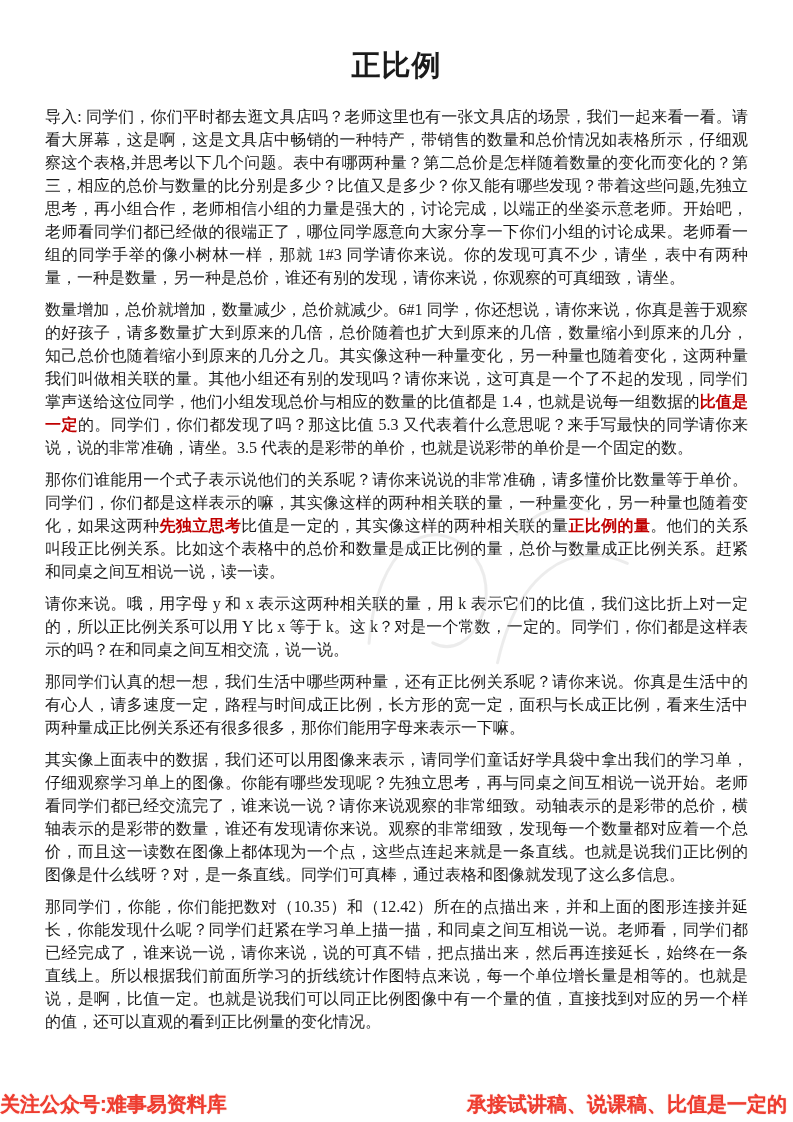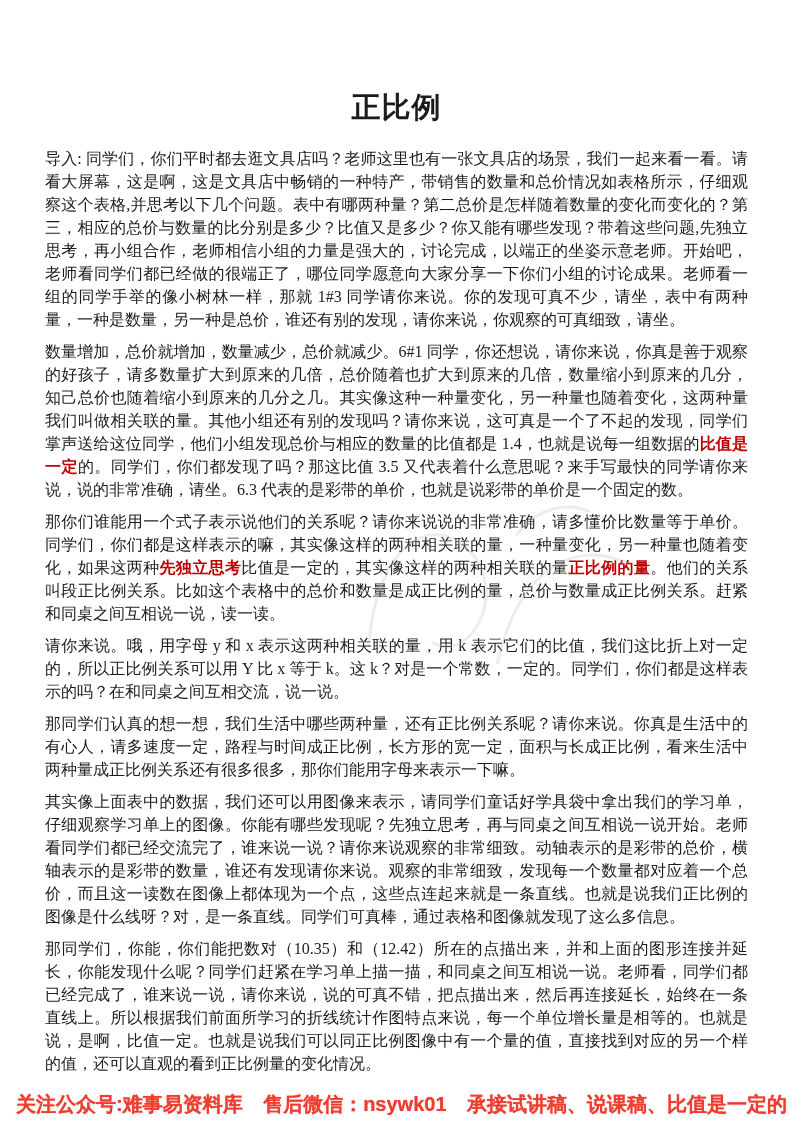--- a/index.html
+++ b/index.html
@@ -16,21 +16,21 @@
     font-family:"Liberation Serif","DejaVu Serif",serif;
   }
   .page{
     position:relative;
     width:793px;height:1122px;
     color:var(--text);
     box-sizing:border-box;
   }
   .title{
     margin:0;
-    padding-top:88px;
+    padding-top:46px;
     text-align:center;
     font-size:29px;
     line-height:38px;
     font-weight:bold;
     letter-spacing:1px;
   }
   .body-text{
     margin:21px 45px 0 45px;
     font-family:Liberation Serif, serif;
   }
@@ -52,21 +52,21 @@
     width:340px;height:280px;
     opacity:.26;
     pointer-events:none;
   }
   .footer-banner{
     position:absolute;
     left:0;right:0;bottom:2px;
     display:flex;
     justify-content:space-between;
     align-items:baseline;
-    padding:0 6px 3px 16px;
+    padding:0 6px 3px 0;
     font-family:"Liberation Sans","DejaVu Sans",sans-serif;
     font-weight:bold;
     font-size:20px;
     line-height:26px;
     color:var(--banner);
     white-space:nowrap;
     text-shadow:0 0 1px rgba(238,61,48,.75);
   }
 </style>
 </head>
@@ -79,27 +79,26 @@
       <path d="M30,160 C60,70 120,45 150,95 C178,142 125,205 92,175"></path>
       <path d="M150,210 C190,130 250,105 300,145"></path>
       <path d="M200,90 C225,70 255,70 275,85"></path>
     </g>
   </svg>
 
   <h1 class="title">正比例</h1>
 
   <div class="body-text" id="para-host">
       <p class="para"><span>导入: 同学们，你们平时都去逛文具店吗？老师这里也有一张文具店的场景，我们一起来看一看。请看大屏幕，这是啊，这是文具店中畅销的一种特产，带销售的数量和总价情况如表格所示，仔细观察这个表格,并思考以下几个问题。表中有哪两种量？第二总价是怎样随着数量的变化而变化的？第三，相应的总价与数量的比分别是多少？比值又是多少？你又能有哪些发现？带着这些问题,先独立思考，再小组合作，老师相信小组的力量是强大的，讨论完成，以端正的坐姿示意老师。开始吧，老师看同学们都已经做的很端正了，哪位同学愿意向大家分享一下你们小组的讨论成果。老师看一组的同学手举的像小树林一样，那就 1#3 同学请你来说。你的发现可真不少，请坐，表中有两种量，一种是数量，另一种是总价，谁还有别的发现，请你来说，你观察的可真细致，请坐。</span></p>
-      <p class="para"><span>数量增加，总价就增加，数量减少，总价就减少。6#1 同学，你还想说，请你来说，你真是善于观察的好孩子，请多数量扩大到原来的几倍，总价随着也扩大到原来的几倍，数量缩小到原来的几分，知己总价也随着缩小到原来的几分之几。其实像这种一种量变化，另一种量也随着变化，这两种量我们叫做相关联的量。其他小组还有别的发现吗？请你来说，这可真是一个了不起的发现，同学们掌声送给这位同学，他们小组发现总价与相应的数量的比值都是 1.4，也就是说每一组数据的</span><span class="hl">比值是一定</span><span>的。同学们，你们都发现了吗？那这比值 3.5 又代表着什么意思呢？来手写最快的同学请你来说，说的非常准确，请坐。6.3 代表的是彩带的单价，也就是说彩带的单价是一个固定的数。</span></p>
+      <p class="para"><span>数量增加，总价就增加，数量减少，总价就减少。6#1 同学，你还想说，请你来说，你真是善于观察的好孩子，请多数量扩大到原来的几倍，总价随着也扩大到原来的几倍，数量缩小到原来的几分，知己总价也随着缩小到原来的几分之几。其实像这种一种量变化，另一种量也随着变化，这两种量我们叫做相关联的量。其他小组还有别的发现吗？请你来说，这可真是一个了不起的发现，同学们掌声送给这位同学，他们小组发现总价与相应的数量的比值都是 1.4，也就是说每一组数据的</span><span class="hl">比值是一定</span><span>的。同学们，你们都发现了吗？那这比值 5.3 又代表着什么意思呢？来手写最快的同学请你来说，说的非常准确，请坐。3.5 代表的是彩带的单价，也就是说彩带的单价是一个固定的数。</span></p>
       <p class="para"><span>那你们谁能用一个式子表示说他们的关系呢？请你来说说的非常准确，请多懂价比数量等于单价。同学们，你们都是这样表示的嘛，其实像这样的两种相关联的量，一种量变化，另一种量也随着变化，如果这两种</span><span class="hl">先独立思考</span><span>比值是一定的，其实像这样的两种相关联的量</span><span class="hl">正比例的量</span><span>。他们的关系叫段正比例关系。比如这个表格中的总价和数量是成正比例的量，总价与数量成正比例关系。赶紧和同桌之间互相说一说，读一读。</span></p>
       <p class="para"><span>请你来说。哦，用字母 y 和 x 表示这两种相关联的量，用 k 表示它们的比值，我们这比折上对一定的，所以正比例关系可以用 Y 比 x 等于 k。这 k？对是一个常数，一定的。同学们，你们都是这样表示的吗？在和同桌之间互相交流，说一说。</span></p>
       <p class="para"><span>那同学们认真的想一想，我们生活中哪些两种量，还有正比例关系呢？请你来说。你真是生活中的有心人，请多速度一定，路程与时间成正比例，长方形的宽一定，面积与长成正比例，看来生活中两种量成正比例关系还有很多很多，那你们能用字母来表示一下嘛。</span></p>
       <p class="para"><span>其实像上面表中的数据，我们还可以用图像来表示，请同学们童话好学具袋中拿出我们的学习单，仔细观察学习单上的图像。你能有哪些发现呢？先独立思考，再与同桌之间互相说一说开始。老师看同学们都已经交流完了，谁来说一说？请你来说观察的非常细致。动轴表示的是彩带的总价，横轴表示的是彩带的数量，谁还有发现请你来说。观察的非常细致，发现每一个数量都对应着一个总价，而且这一读数在图像上都体现为一个点，这些点连起来就是一条直线。也就是说我们正比例的图像是什么线呀？对，是一条直线。同学们可真棒，通过表格和图像就发现了这么多信息。</span></p>
       <p class="para"><span>那同学们，你能，你们能把数对（10.35）和（12.42）所在的点描出来，并和上面的图形连接并延长，你能发现什么呢？同学们赶紧在学习单上描一描，和同桌之间互相说一说。老师看，同学们都已经完成了，谁来说一说，请你来说，说的可真不错，把点描出来，然后再连接延长，始终在一条直线上。所以根据我们前面所学习的折线统计作图特点来说，每一个单位增长量是相等的。也就是说，是啊，比值一定。也就是说我们可以同正比例图像中有一个量的值，直接找到对应的另一个样的值，还可以直观的看到正比例量的变化情况。</span></p>
     </div>
 
   <div class="footer-banner" id="footer-host">
       <span>关注公众号:难事易资料库</span>
-      <span>售后微信：nsywk01</span>
       <span>承接试讲稿、说课稿、比值是一定的</span>
     </div>
 
 </div>
 
 </body></html>

